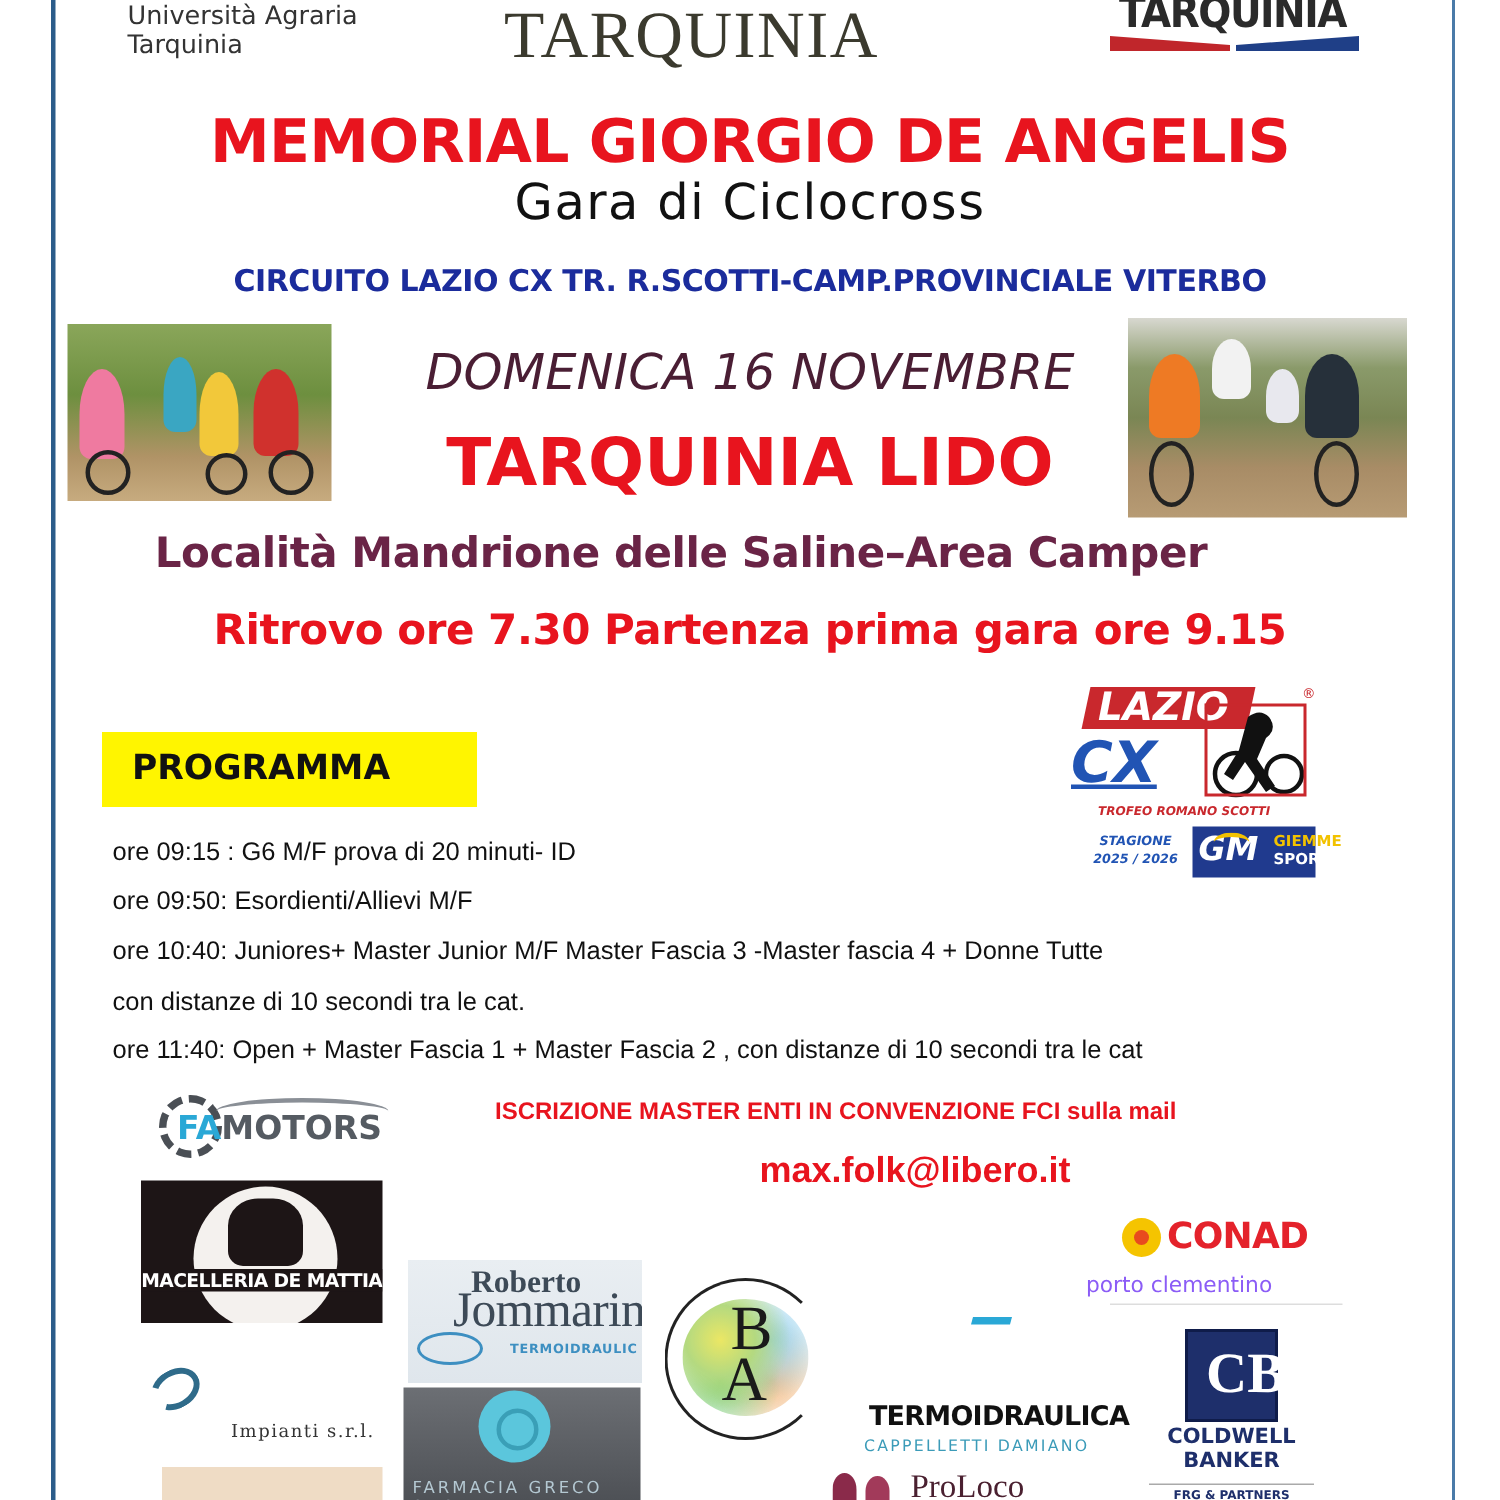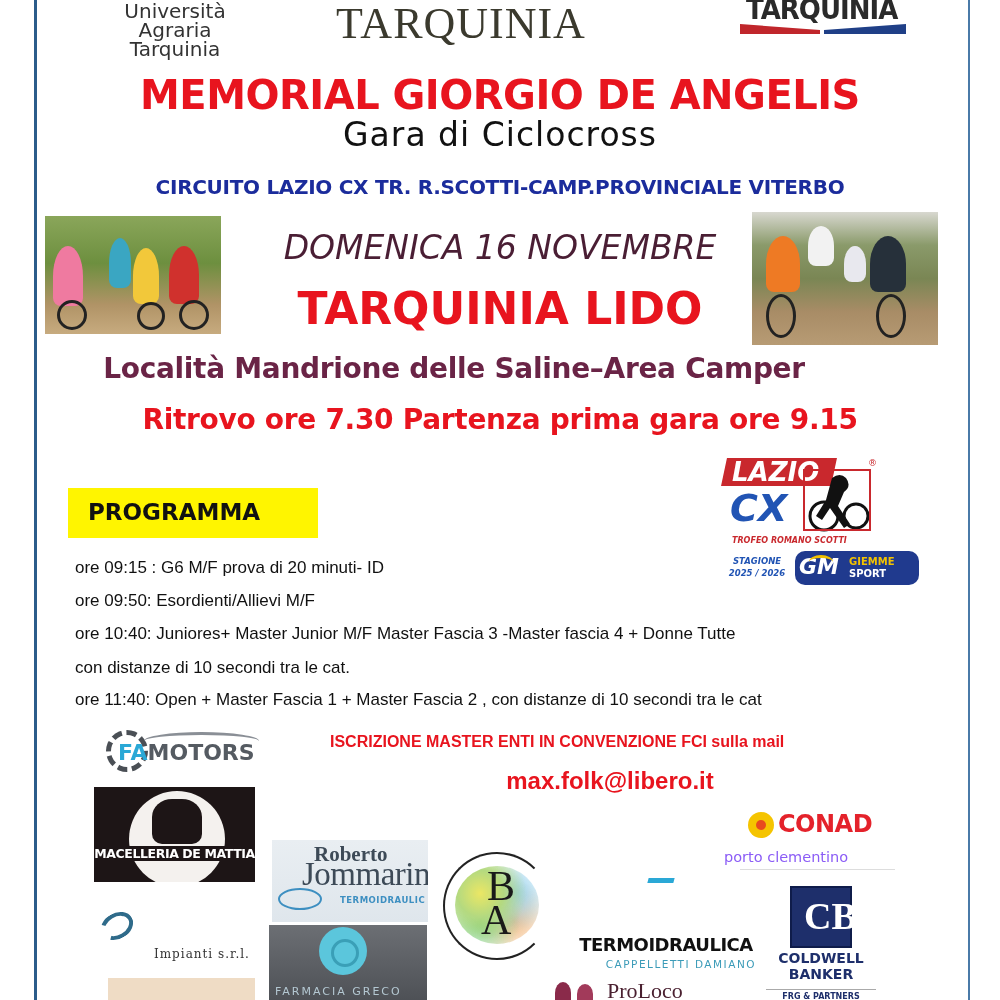--- a/index.html
+++ b/index.html
@@ -5,21 +5,21 @@
   * { box-sizing: border-box; margin: 0; padding: 0; }
   html, body { width: 1000px; height: 1000px; overflow: hidden; background: #ffffff; }
   body { position: relative; font-family: "DejaVu Sans", sans-serif; }
 
   .frame-left { position: absolute; left: 34px; top: 0; width: 3px; height: 1000px; background: #2b5c8a; }
   .frame-right { position: absolute; left: 968px; top: 0; width: 2px; height: 1000px; background: #4a7aa8; }
 
   .abs { position: absolute; }
 
   
-  .univ { left: 85px; top: 2px; width: 180px; text-align: center; font-family: "DejaVu Sans", sans-serif; font-size: 20px; color: #333; line-height: 19px; }
+  .univ { left: 85px; top: 2px; width: 180px; text-align: left; font-family: "DejaVu Sans", sans-serif; font-size: 17px; color: #333; line-height: 19px; }
   .town { left: 336px; top: 2px; font-family: "Liberation Serif", serif; font-size: 44px; letter-spacing: 1px; color: #3b3a2e; line-height: 44px; }
   .club { left: 740px; top: 0; width: 168px; height: 36px; }
   .club .txt { position: absolute; left: 6px; top: -6px; font-family: "DejaVu Sans", sans-serif; font-weight: bold; font-size: 26px; color: #2a2a2a; letter-spacing: -1px; transform: scaleY(1.1); }
   .club .red { position: absolute; left: 0; top: 24px; width: 80px; height: 10px; background: #c0262b; clip-path: polygon(0 0, 100% 60%, 100% 100%, 0 100%); }
   .club .blue { position: absolute; left: 84px; top: 24px; width: 82px; height: 10px; background: #1f3f87; clip-path: polygon(0 60%, 100% 0, 100% 100%, 0 100%); }
 
   
   .memorial { left: 0; width: 1000px; top: 72px; text-align: center; font-family: "DejaVu Sans", sans-serif; font-weight: bold; font-size: 40px; color: #e8141e; letter-spacing: -0.5px; }
   .gara { left: 0; width: 1000px; top: 115px; text-align: center; font-family: "DejaVu Sans", sans-serif; font-size: 33px; color: #111; letter-spacing: 1px; }
   .circuito { left: 0; width: 1000px; top: 175px; text-align: center; font-family: "DejaVu Sans", sans-serif; font-weight: bold; font-size: 20px; color: #1b2c9c; letter-spacing: -0.3px; }
@@ -34,26 +34,26 @@
   .lido { left: 0; width: 1000px; top: 283px; text-align: center; font-family: "DejaVu Sans", sans-serif; font-weight: bold; font-size: 44px; color: #e8141e; }
   .localita { left: 0; width: 908px; top: 352px; text-align: center; font-family: "DejaVu Sans", sans-serif; font-weight: bold; font-size: 28px; color: #6a2446; letter-spacing: -0.3px; }
   .ritrovo { left: 0; width: 1000px; top: 403px; text-align: center; font-family: "DejaVu Sans", sans-serif; font-weight: bold; font-size: 28px; color: #e8141e; letter-spacing: -0.3px; }
 
   .prog-badge { left: 68px; top: 488px; width: 250px; height: 50px; background: #fff500; }
   .prog-badge span { position: absolute; left: 20px; top: 11px; font-family: "DejaVu Sans", sans-serif; font-weight: bold; font-size: 23px; color: #111; }
 
   .lazio { left: 714px; top: 458px; width: 165px; height: 82px; }
   .lazio .top { position: absolute; left: 10px; top: 0; width: 110px; height: 28px; background: #c9282d; transform: skewX(-12deg); }
   .lazio .top span { position: absolute; left: 8px; top: -1px; color: #fff; font-weight: bold; font-style: italic; font-size: 26px; font-family: "DejaVu Sans", sans-serif; transform: skewX(12deg); display: block; }
-  .lazio .cx { position: absolute; left: 16px; top: 28px; color: #2154b4; font-weight: bold; font-style: italic; font-size: 38px; font-family: "DejaVu Sans", sans-serif; }
+  .lazio .cx { position: absolute; left: 0; top: 28px; color: #2154b4; font-weight: bold; font-style: italic; font-size: 38px; font-family: "DejaVu Sans", sans-serif; text-decoration: underline; }
   .lazio .rider { position: absolute; left: 88px; top: 10px; width: 70px; height: 70px; }
   .lazio .reg { position: absolute; left: 154px; top: 0; font-size: 9px; color: #c9282d; }
   .trofeo { left: 732px; top: 536px; font-family: "DejaVu Sans", sans-serif; font-style: italic; font-weight: bold; font-size: 8px; color: #c9282d; }
   .stagione { left: 722px; top: 555px; width: 70px; text-align: center; font-family: "DejaVu Sans", sans-serif; font-style: italic; font-weight: bold; font-size: 8.5px; color: #2154b4; line-height: 12px; }
-  .giemme { left: 795px; top: 551px; width: 124px; height: 34px; background: #203a8e; border-radius: 10px; }
+  .giemme { left: 795px; top: 551px; width: 82px; height: 34px; background: #203a8e; }
   .giemme .gm { position: absolute; left: 4px; top: 3px; font-weight: bold; font-style: italic; font-size: 22px; color: #fff; font-family: "DejaVu Sans", sans-serif; }
   .giemme .arc { position: absolute; left: 14px; top: 4px; width: 24px; height: 14px; border-top: 3px solid #f2c200; border-radius: 50% 50% 0 0; }
   .giemme .name { position: absolute; left: 54px; top: 5px; font-weight: bold; font-size: 10px; line-height: 12px; color: #fff; font-family: "DejaVu Sans", sans-serif; }
   .giemme .name b { color: #f2c200; }
 
   .sched { left: 75px; font-family: "Liberation Sans", sans-serif; font-size: 17px; color: #111; white-space: nowrap; }
   .sched.r1 { top: 558px; }
   .sched.r2 { top: 591px; }
   .sched.r3 { top: 624px; }
   .sched.r4 { top: 658px; }
@@ -95,21 +95,21 @@
   .ba { left: 443px; top: 852px; width: 110px; height: 110px; }
   .ba .ring { position: absolute; left: 0; top: 0; width: 108px; height: 108px; border-radius: 50%; border: 2px solid #222; border-right-color: transparent; }
   .ba .tree { position: absolute; left: 12px; top: 14px; width: 84px; height: 78px; border-radius: 50%; background: radial-gradient(circle at 30% 35%, #e8e34a 0%, #a7d36a 30%, transparent 60%), radial-gradient(circle at 70% 35%, #7ec6e8 0%, transparent 50%), radial-gradient(circle at 30% 70%, #5cc25c 0%, transparent 50%), radial-gradient(circle at 70% 70%, #f0b070 0%, transparent 50%); opacity: 0.85; }
   .ba .b { position: absolute; left: 44px; top: 10px; font-family: "Liberation Serif", serif; font-size: 42px; color: #1a1a1a; }
   .ba .a { position: absolute; left: 38px; top: 44px; font-family: "Liberation Serif", serif; font-size: 42px; color: #1a1a1a; }
 
   .tcd { left: 576px; top: 872px; width: 180px; height: 100px; }
   .tcd .logo { position: absolute; left: 32px; top: 0; font-family: "DejaVu Sans", sans-serif; font-weight: bold; font-style: italic; font-size: 52px; color: #111; letter-spacing: -3px; }
   .tcd .bar { position: absolute; left: 72px; top: 6px; width: 26px; height: 5px; background: #2aa8d6; transform: skewX(-15deg); }
   .tcd .t1 { position: absolute; left: 0; width: 180px; top: 62px; text-align: center; font-family: "DejaVu Sans", sans-serif; font-weight: bold; font-size: 18px; color: #111; letter-spacing: -0.5px; }
-  .tcd .t2 { position: absolute; left: 0; width: 180px; top: 86px; text-align: right; font-family: "DejaVu Sans", sans-serif; font-size: 10.5px; color: #3b9bb8; letter-spacing: 1.5px; }
+  .tcd .t2 { position: absolute; left: 0; width: 180px; top: 86px; text-align: left; font-family: "DejaVu Sans", sans-serif; font-size: 10.5px; color: #3b9bb8; letter-spacing: 1.5px; }
 
   .proloco { left: 555px; top: 980px; width: 180px; height: 20px; overflow: hidden; }
   .proloco .ic { position: absolute; left: 0; top: 2px; width: 16px; height: 22px; border-radius: 50% 50% 0 0; background: #8a2a4a; }
   .proloco .ic2 { position: absolute; left: 22px; top: 4px; width: 16px; height: 20px; border-radius: 50% 50% 0 0; background: #a23a5a; }
   .proloco .txt { position: absolute; left: 52px; top: -2px; font-family: "Liberation Serif", serif; font-size: 22px; color: #4a2030; }
 
   .conad { left: 748px; top: 808px; width: 140px; height: 36px; }
   .conad .flower { position: absolute; left: 0; top: 4px; width: 26px; height: 26px; border-radius: 50%; background: #f5c400; }
   .conad .flower::after { content: ""; position: absolute; left: 8px; top: 8px; width: 10px; height: 10px; border-radius: 50%; background: #e84b1e; }
   .conad .txt { position: absolute; left: 30px; top: 2px; font-family: "DejaVu Sans", sans-serif; font-weight: bold; font-size: 24px; color: #e4222b; letter-spacing: -0.5px; }

